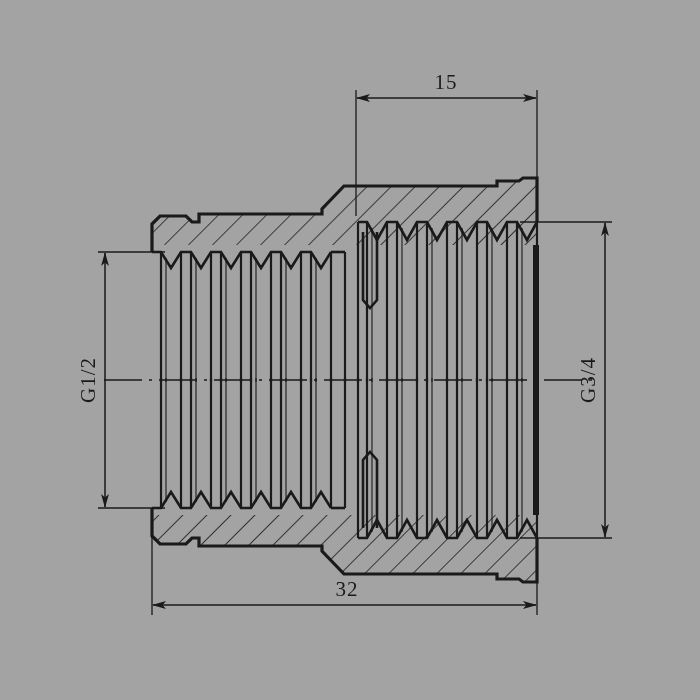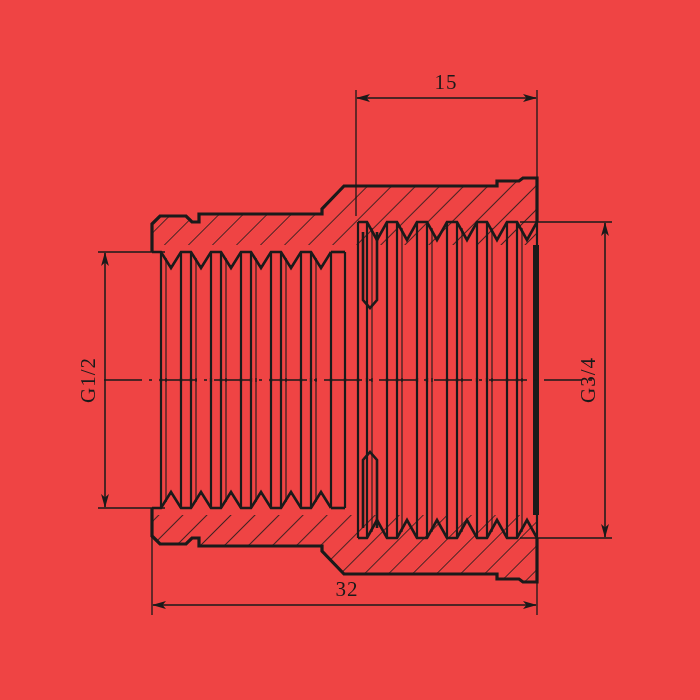--- a/index.html
+++ b/index.html
@@ -2,21 +2,21 @@
 <html><head>
 <meta charset="utf-8">
 <title>Technical Drawing</title>
 <style>
   html,body{margin:0;padding:0;background:#ffffff;}
   body{
     width:700px;height:700px;overflow:hidden;
     font-family:"Liberation Serif", serif;
     background:#ffffff;
   }
-  #sheet{position:relative;width:700px;height:700px;background:#ef4444;}
+  #sheet{position:relative;width:700px;height:700px;background:#a3a3a3;}
   svg.dwg{position:absolute;left:0;top:0;width:700px;height:700px;}
   .dimtext{
     font-family:"Liberation Serif", serif;
     font-size:21px;
     fill:#1a1a1a;
     letter-spacing:1px;
   }
 </style>
 </head>
 <body>

